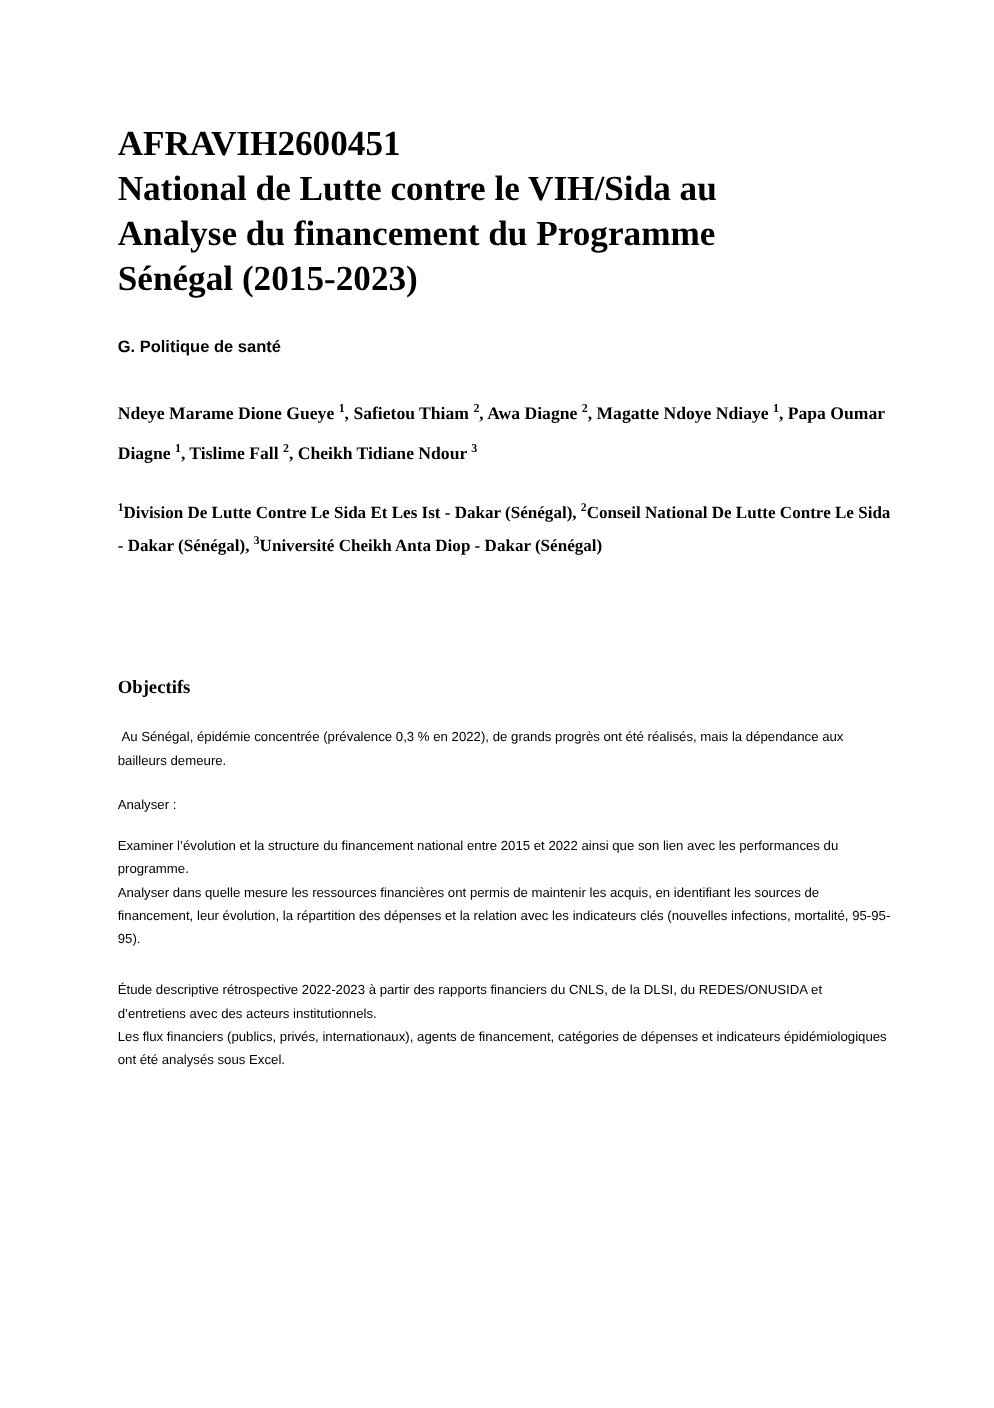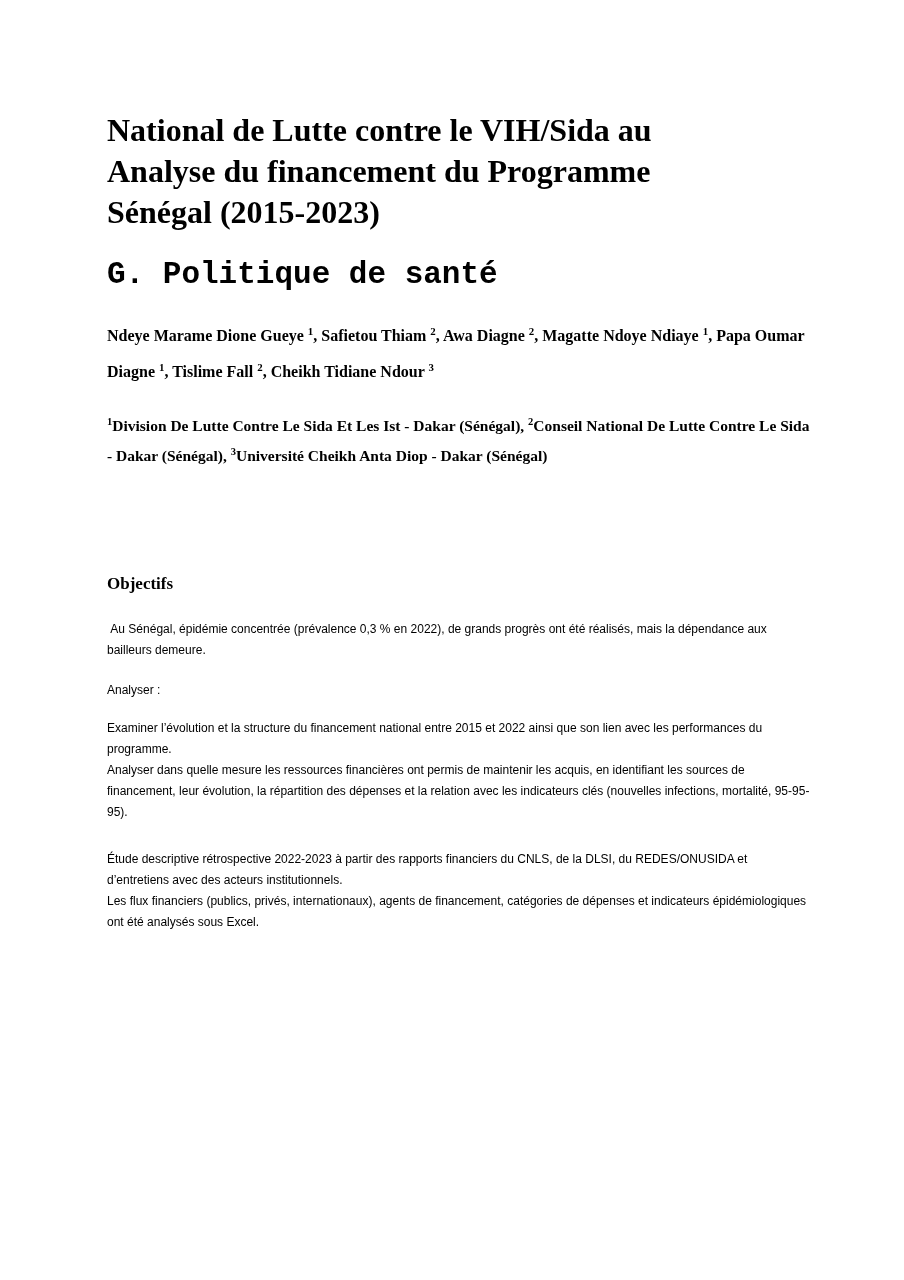--- a/index.html
+++ b/index.html
@@ -14,23 +14,23 @@
     overflow: hidden;
   }
   .title {
     font-family: "Liberation Serif", serif;
     font-weight: bold;
     font-size: 32px;
     line-height: 41px;
     margin: 0;
   }
   .category {
-    font-family: Liberation Mono, monospace;
+    font-family: Liberation Sans, sans-serif;
     font-weight: bold;
-    font-size: 31px;
+    font-size: 15px;
     line-height: 30px;
     margin: 27px 0 0 0;
   }
   .authors {
     font-family: "Liberation Serif", serif;
     font-weight: bold;
     font-size: 16px;
     line-height: 31px;
     margin: 26px 0 0 0;
   }
@@ -61,20 +61,21 @@
   .subheading { margin-top: 19px; }
   .objectifs-body { margin-top: 17px; }
   .methods-body { margin-top: 26px; }
 </style>
 </head>
 <body>
 
 <div class="page">
 
   <h1 class="title">
+    <div>AFRAVIH2600451</div>
     <div>National de Lutte contre le VIH/Sida au</div>
     <div>Analyse du financement du Programme</div>
     <div>Sénégal (2015-2023)</div>
   </h1>
 
   <h2 class="category">G. Politique de santé</h2>
 
   <p class="authors"><span>Ndeye Marame Dione Gueye <sup>1</sup>, </span><span>Safietou Thiam <sup>2</sup>, </span><span>Awa Diagne <sup>2</sup>, </span><span>Magatte Ndoye Ndiaye <sup>1</sup>, </span><span>Papa Oumar Diagne <sup>1</sup>, </span><span>Tislime Fall <sup>2</sup>, </span><span>Cheikh Tidiane Ndour <sup>3</sup></span></p>
 
   <p class="affiliations"><span><sup>1</sup>Division De Lutte Contre Le Sida Et Les Ist - Dakar (Sénégal), </span><span><sup>2</sup>Conseil National De Lutte Contre Le Sida - Dakar (Sénégal), </span><span><sup>3</sup>Université Cheikh Anta Diop - Dakar (Sénégal)</span></p>

